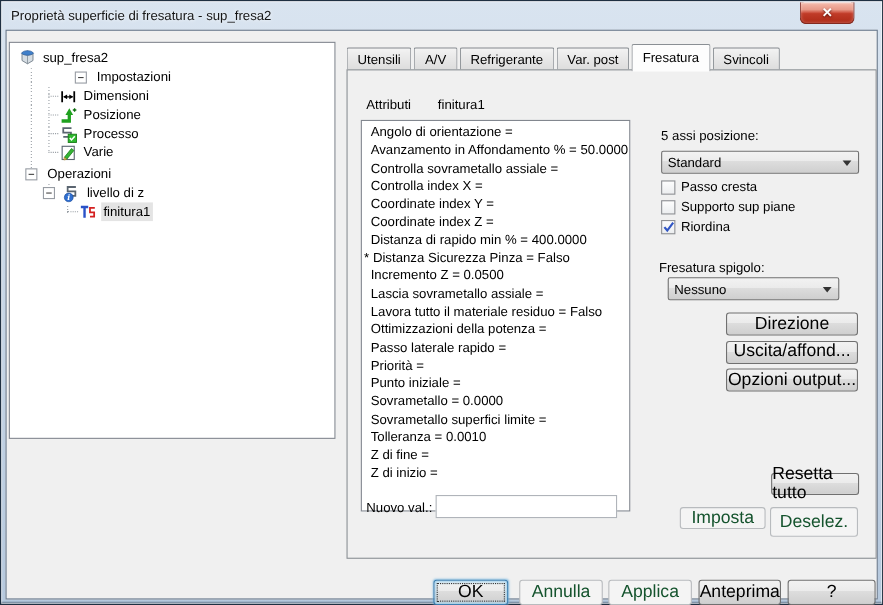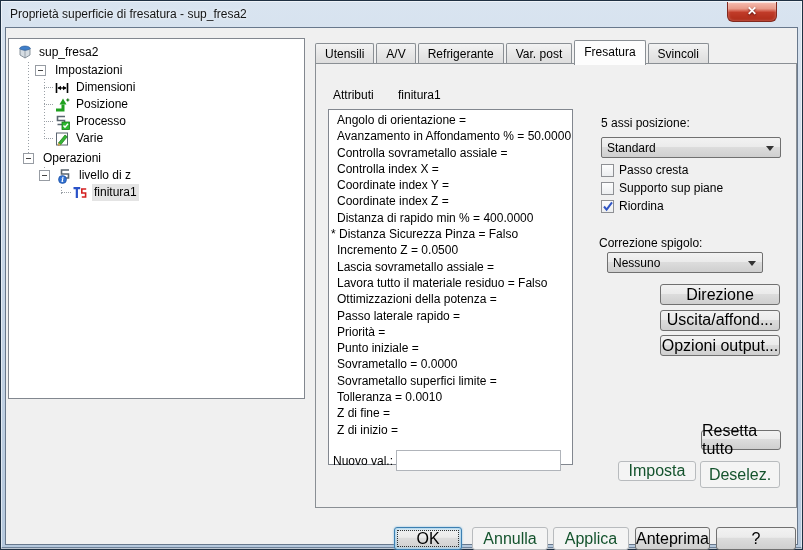--- a/index.html
+++ b/index.html
@@ -142,21 +142,21 @@
           <span class="ticon">
             <svg viewBox="0 0 16 16">
               <polygon points="3,4.5 8,2.5 13,4.5 13,11 8,14 3,11" fill="#d6dde3" stroke="#6e7b86" stroke-width="0.8"></polygon>
               <polygon points="3,4.5 8,6.5 13,4.5 8,2.5" fill="#e8eef2" stroke="#6e7b86" stroke-width="0.6"></polygon>
               <line x1="8" y1="6.5" x2="8" y2="14" stroke="#6e7b86" stroke-width="0.6"></line>
               <path d="M2.5,4.5 C4,1.2 12,1.2 13.5,4.5 C11,6.8 5,6.8 2.5,4.5 Z" fill="#3f7fca" stroke="#2a5a95" stroke-width="0.6"></path>
             </svg>
           </span>
           <span class="tlabel">sup_fresa2</span>
         </div>
-        <div class="trow" style="padding-left: 26px;">
+        <div class="trow" style="padding-left: 26px; margin-left: 33px;">
           <span class="expander"></span>
           <span class="tlabel">Impostazioni</span>
         </div>
         <div class="trow" style="padding-left: 45px;">
           <i class="hstub" style="left: 35px; width: 9px;"></i>
           <span class="ticon">
             <svg viewBox="0 0 16 16">
               <line x1="2.5" y1="3" x2="2.5" y2="13" stroke="#000" stroke-width="1.6"></line>
               <line x1="13.5" y1="3" x2="13.5" y2="13" stroke="#000" stroke-width="1.6"></line>
               <line x1="4" y1="8" x2="12" y2="8" stroke="#000" stroke-width="1.2"></line>
@@ -280,21 +280,21 @@
           <div class="cb-row" style="top: 134px;">
             <span class="cb-box">
               <svg width="14" height="15" viewBox="0 0 14 15">
                 <path d="M3 7.5 L5.6 10.6 L11 3.4" stroke="#3156c4" stroke-width="2" fill="none"></path>
               </svg>
             </span>
             <span>Riordina</span>
           </div>
         </div>
 
-      <span class="plabel" style="left:283px;top:172px;">Correzione spigolo:</span>
+      <span class="plabel" style="left:283px;top:172px;">Fresatura spigolo:</span>
       <div class="combo combo-corner">
         <span>Nessuno</span>
         <span class="arrow"></span>
       </div>
 
       <div id="action-btns">
           <div class="btn pos-abs" style="left: 344px; width: 120px; height: 21px; top: 208px;">Direzione</div>
           <div class="btn pos-abs" style="left: 344px; width: 120px; height: 21px; top: 233.5px;">Uscita/affond...</div>
           <div class="btn pos-abs" style="left: 344px; width: 120px; height: 21px; top: 259px;">Opzioni output...</div>
         </div>

